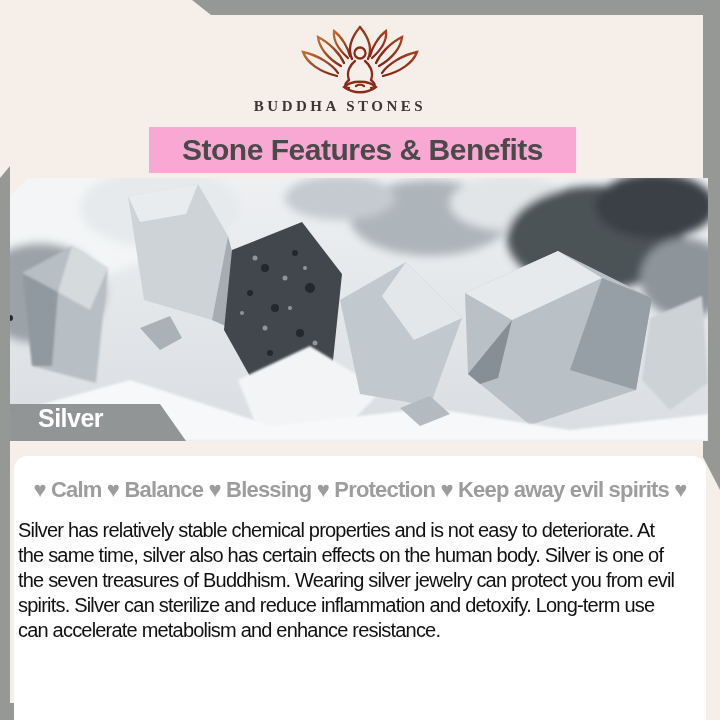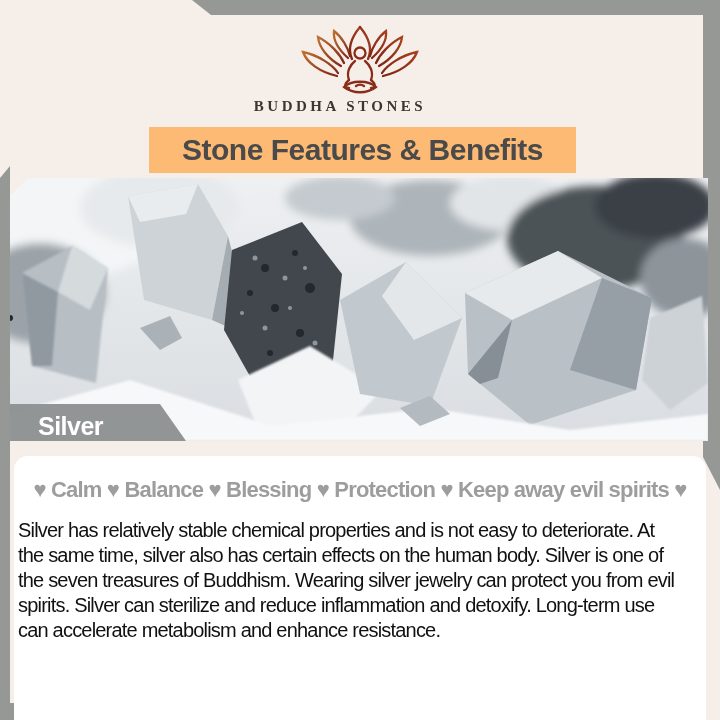--- a/index.html
+++ b/index.html
@@ -21,37 +21,37 @@
   
   .logo-wrap{position:absolute;left:285px;top:24px;width:150px;height:74px;}
   .brand-name{
     position:absolute;left:0;top:98px;width:680px;text-align:center;
     font-family:"Liberation Serif",serif;font-weight:700;font-size:15px;
     letter-spacing:3.5px;color:#3b3533;
   }
   
   .banner{
     position:absolute;left:149px;top:127px;width:427px;height:46px;
-    background:#fdba74;display:flex;align-items:center;justify-content:center;
+    background:#f9a8d4;display:flex;align-items:center;justify-content:center;
   }
   .banner-title{
     font-size:30px;font-weight:700;color:#4a4a4a;letter-spacing:-0.5px;
     white-space:nowrap;
   }
   
   .photo{
     position:absolute;left:10px;top:178px;width:698px;height:263px;
     clip-path:polygon(18px 0,100% 0,100% 100%,0 100%,0 18px);
   }
   .photo svg{display:block;}
   .stone-badge{
     position:absolute;left:10px;top:404px;width:176px;height:37px;
     background:rgba(142,145,146,0.96);
     clip-path:polygon(0 0,150px 0,100% 100%,0 100%);
-    display:flex;align-items:flex-end;
+    display:flex;align-items:flex-start;
   }
   .stone-badge span{
     color:#ffffff;font-weight:700;font-size:25px;letter-spacing:-0.5px;
     padding-left:28px;
   }
   
   .card{
     position:absolute;left:14px;top:456px;width:692px;height:318px;
     background:#ffffff;border-radius:14px;
   }

